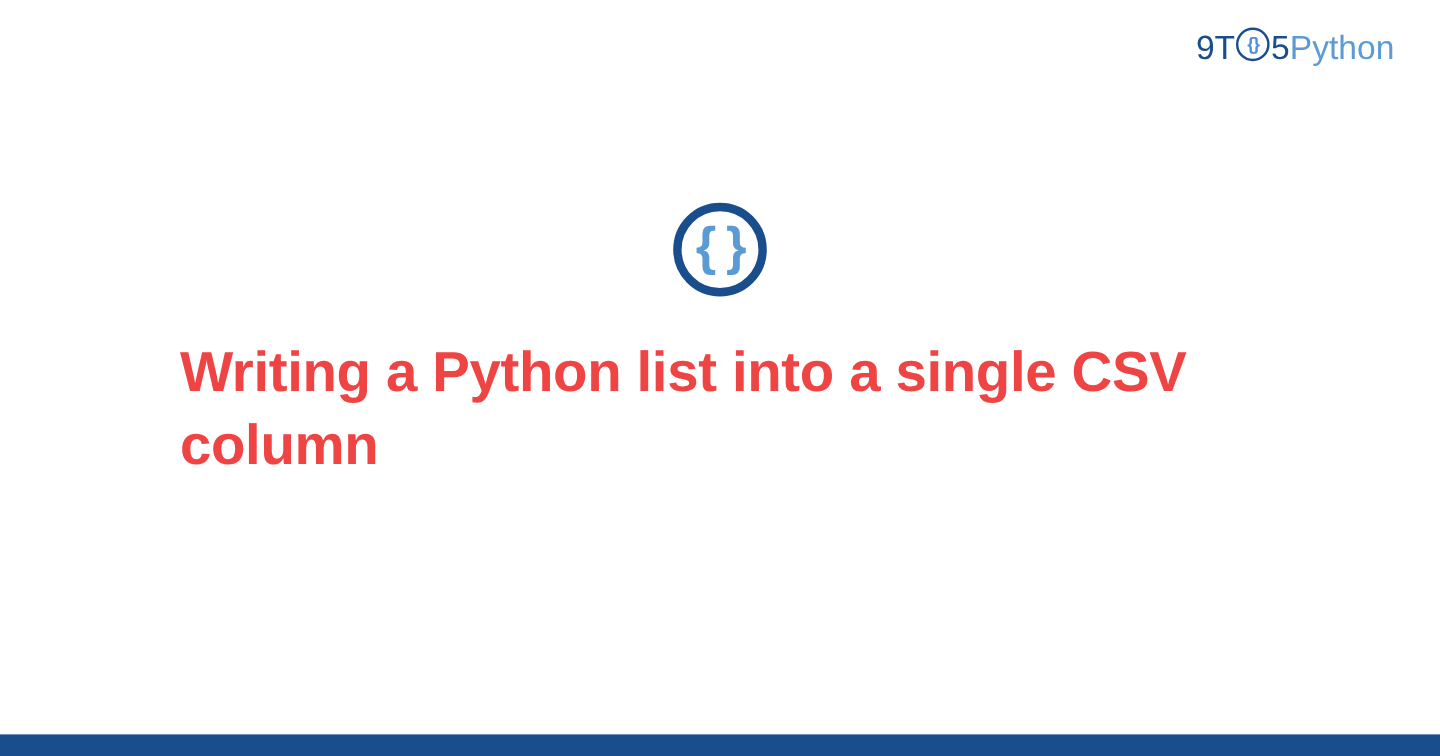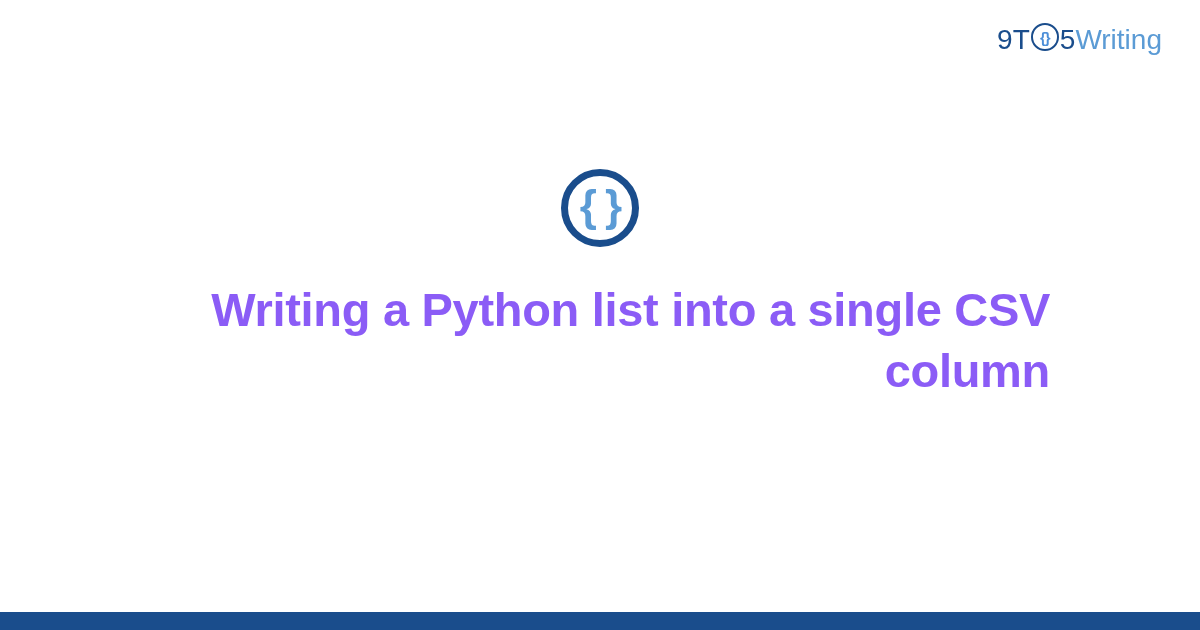--- a/index.html
+++ b/index.html
@@ -93,22 +93,22 @@
       font-weight: 700;
       letter-spacing: -2px;
       line-height: 1;
       position: relative;
       top: -2px;
     }
     
     .title {
       font-size: 47px;
       font-weight: 700;
-      color: #8b5cf6;
-      text-align: right;
+      color: #ef4444;
+      text-align: left;
       line-height: 1.3;
       max-width: 900px;
       letter-spacing: -0.3px;
     }
     
     .footer-bar {
       position: absolute;
       bottom: 0;
       left: 0;
       width: 100%;
@@ -118,21 +118,21 @@
   </style>
 </head>
 <body>
 
 <div class="header">
   <span class="logo-9t">9T</span>
   <span class="logo-circle">
     <span class="logo-braces">{}</span>
   </span>
   <span class="logo-5">5</span>
-  <span class="logo-answer">Writing</span>
+  <span class="logo-answer">Python</span>
 </div>
 
 <div class="main-content">
   <div class="icon-container">
     <span class="icon-braces">{ }</span>
   </div>
   <h1 class="title">Writing a Python list into a single CSV column</h1>
 </div>
 
 <div class="footer-bar"></div>

